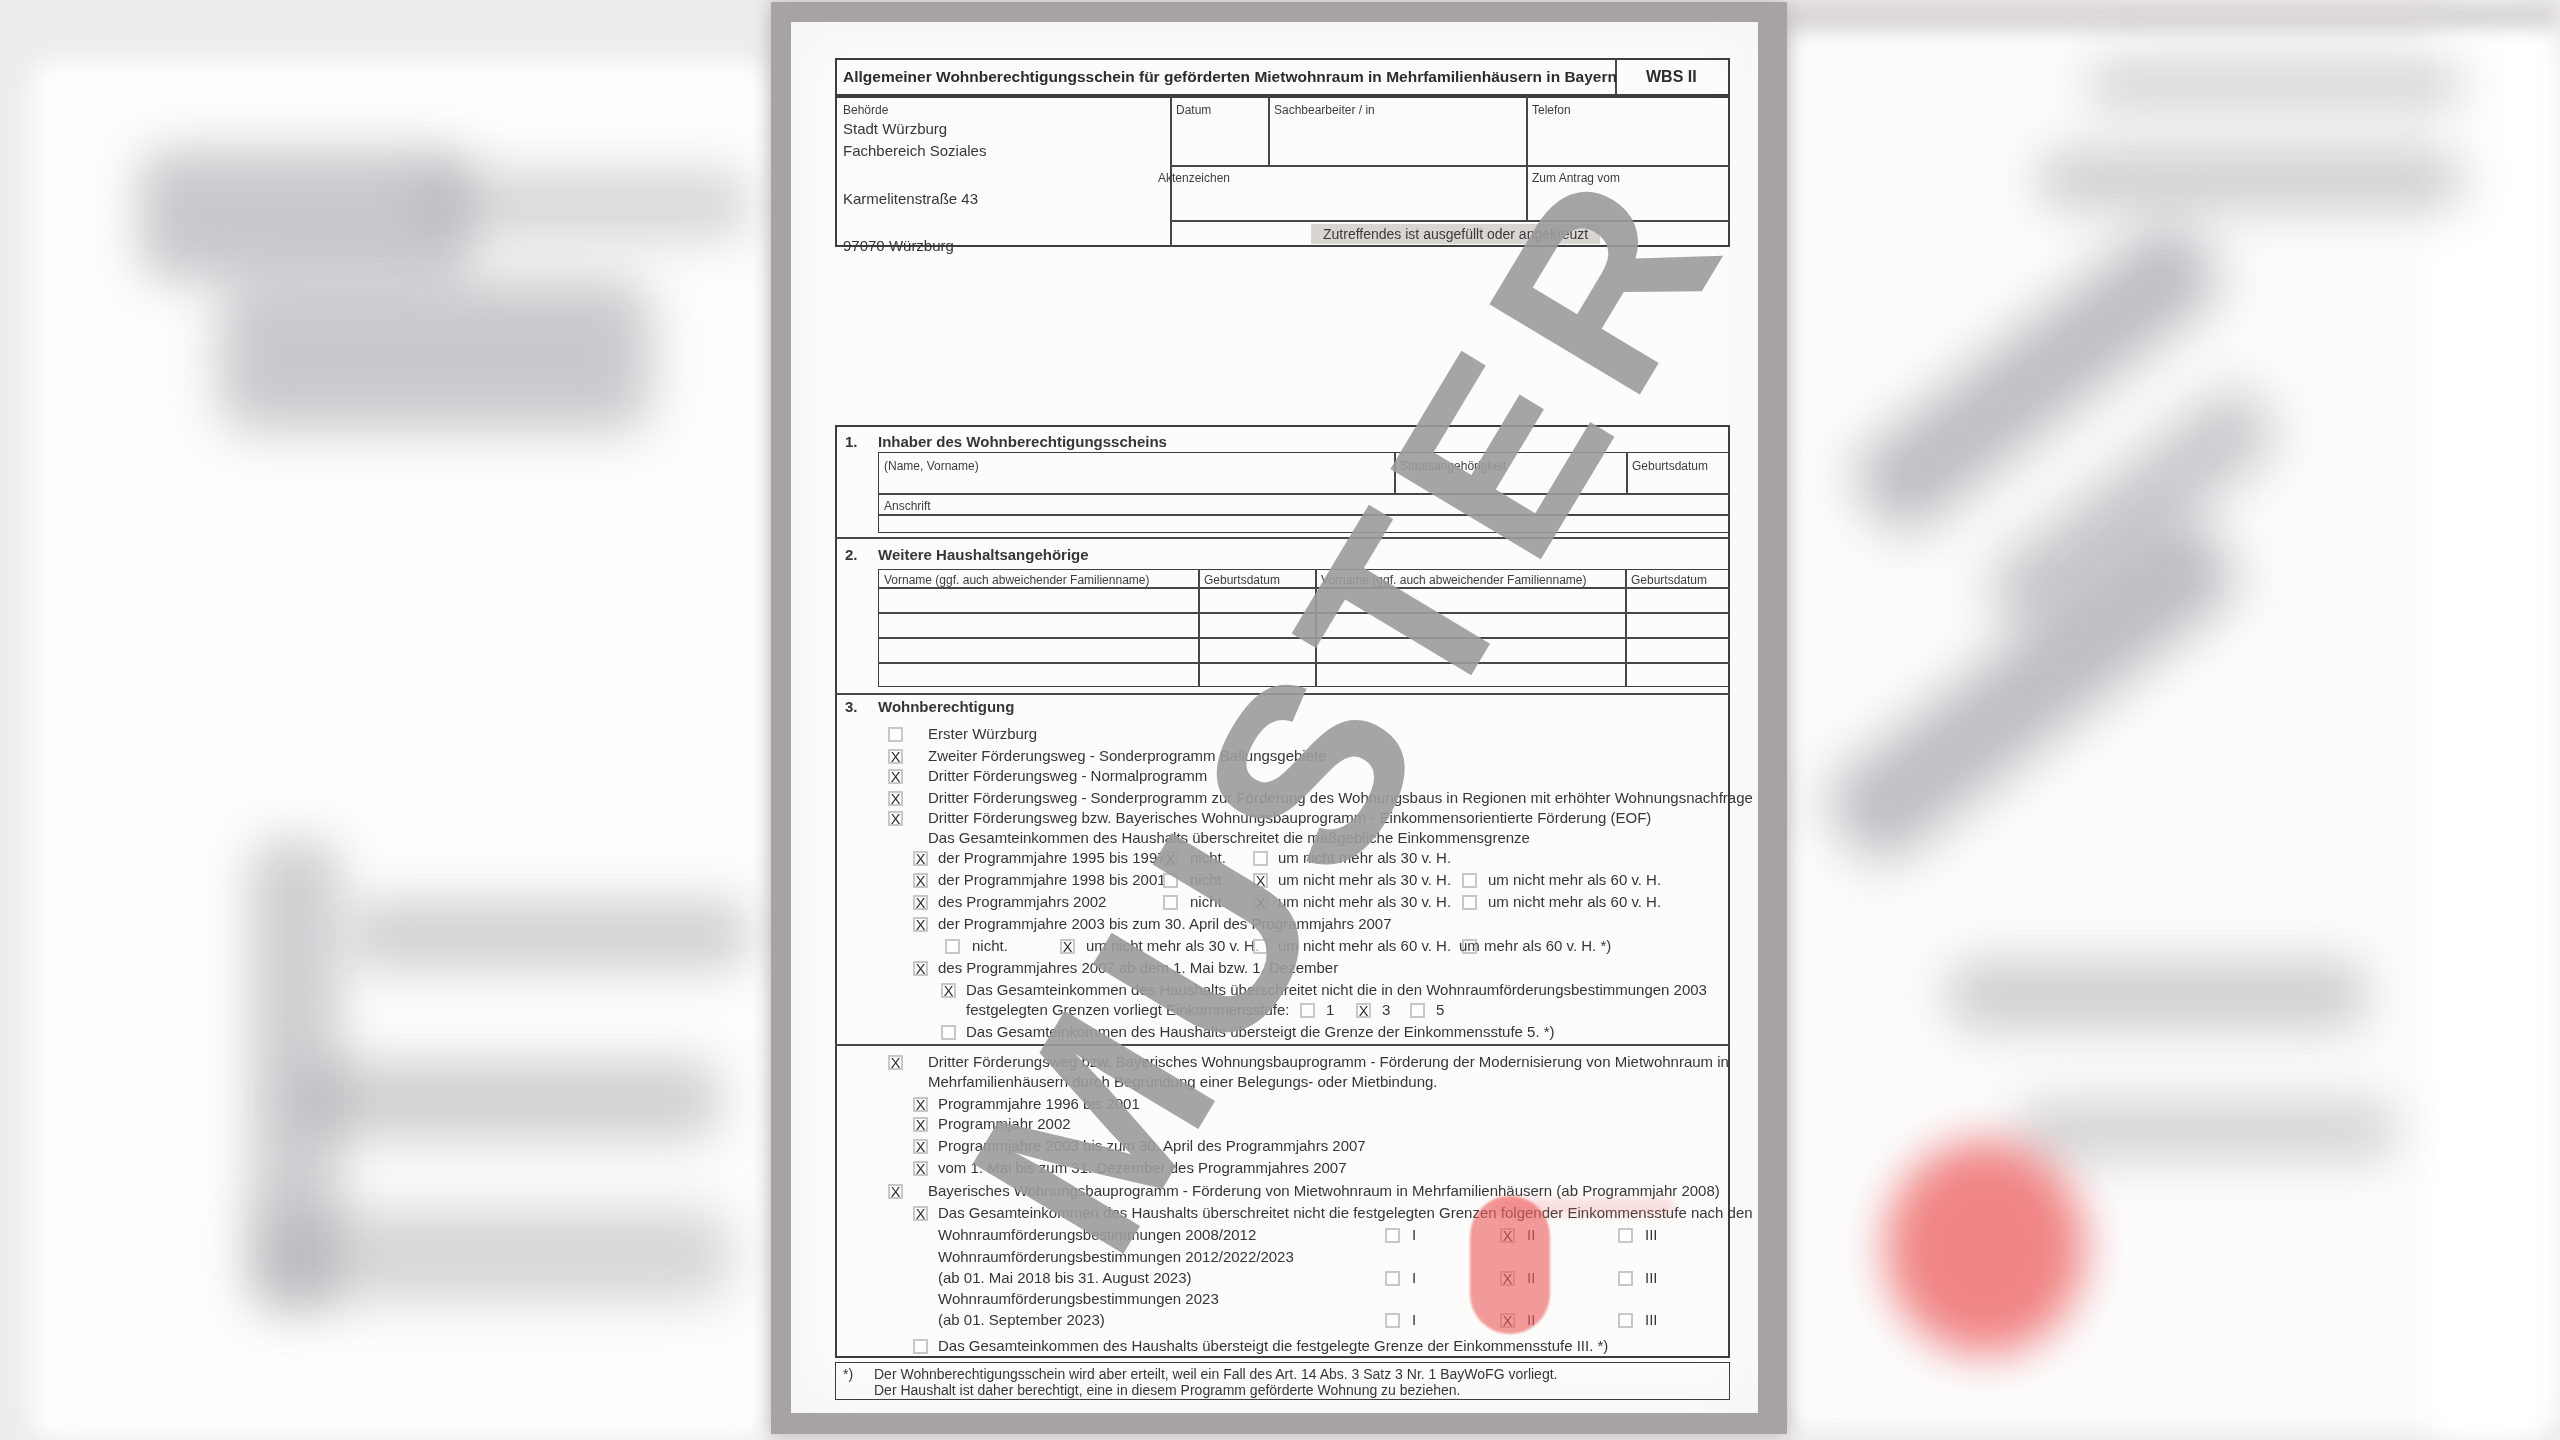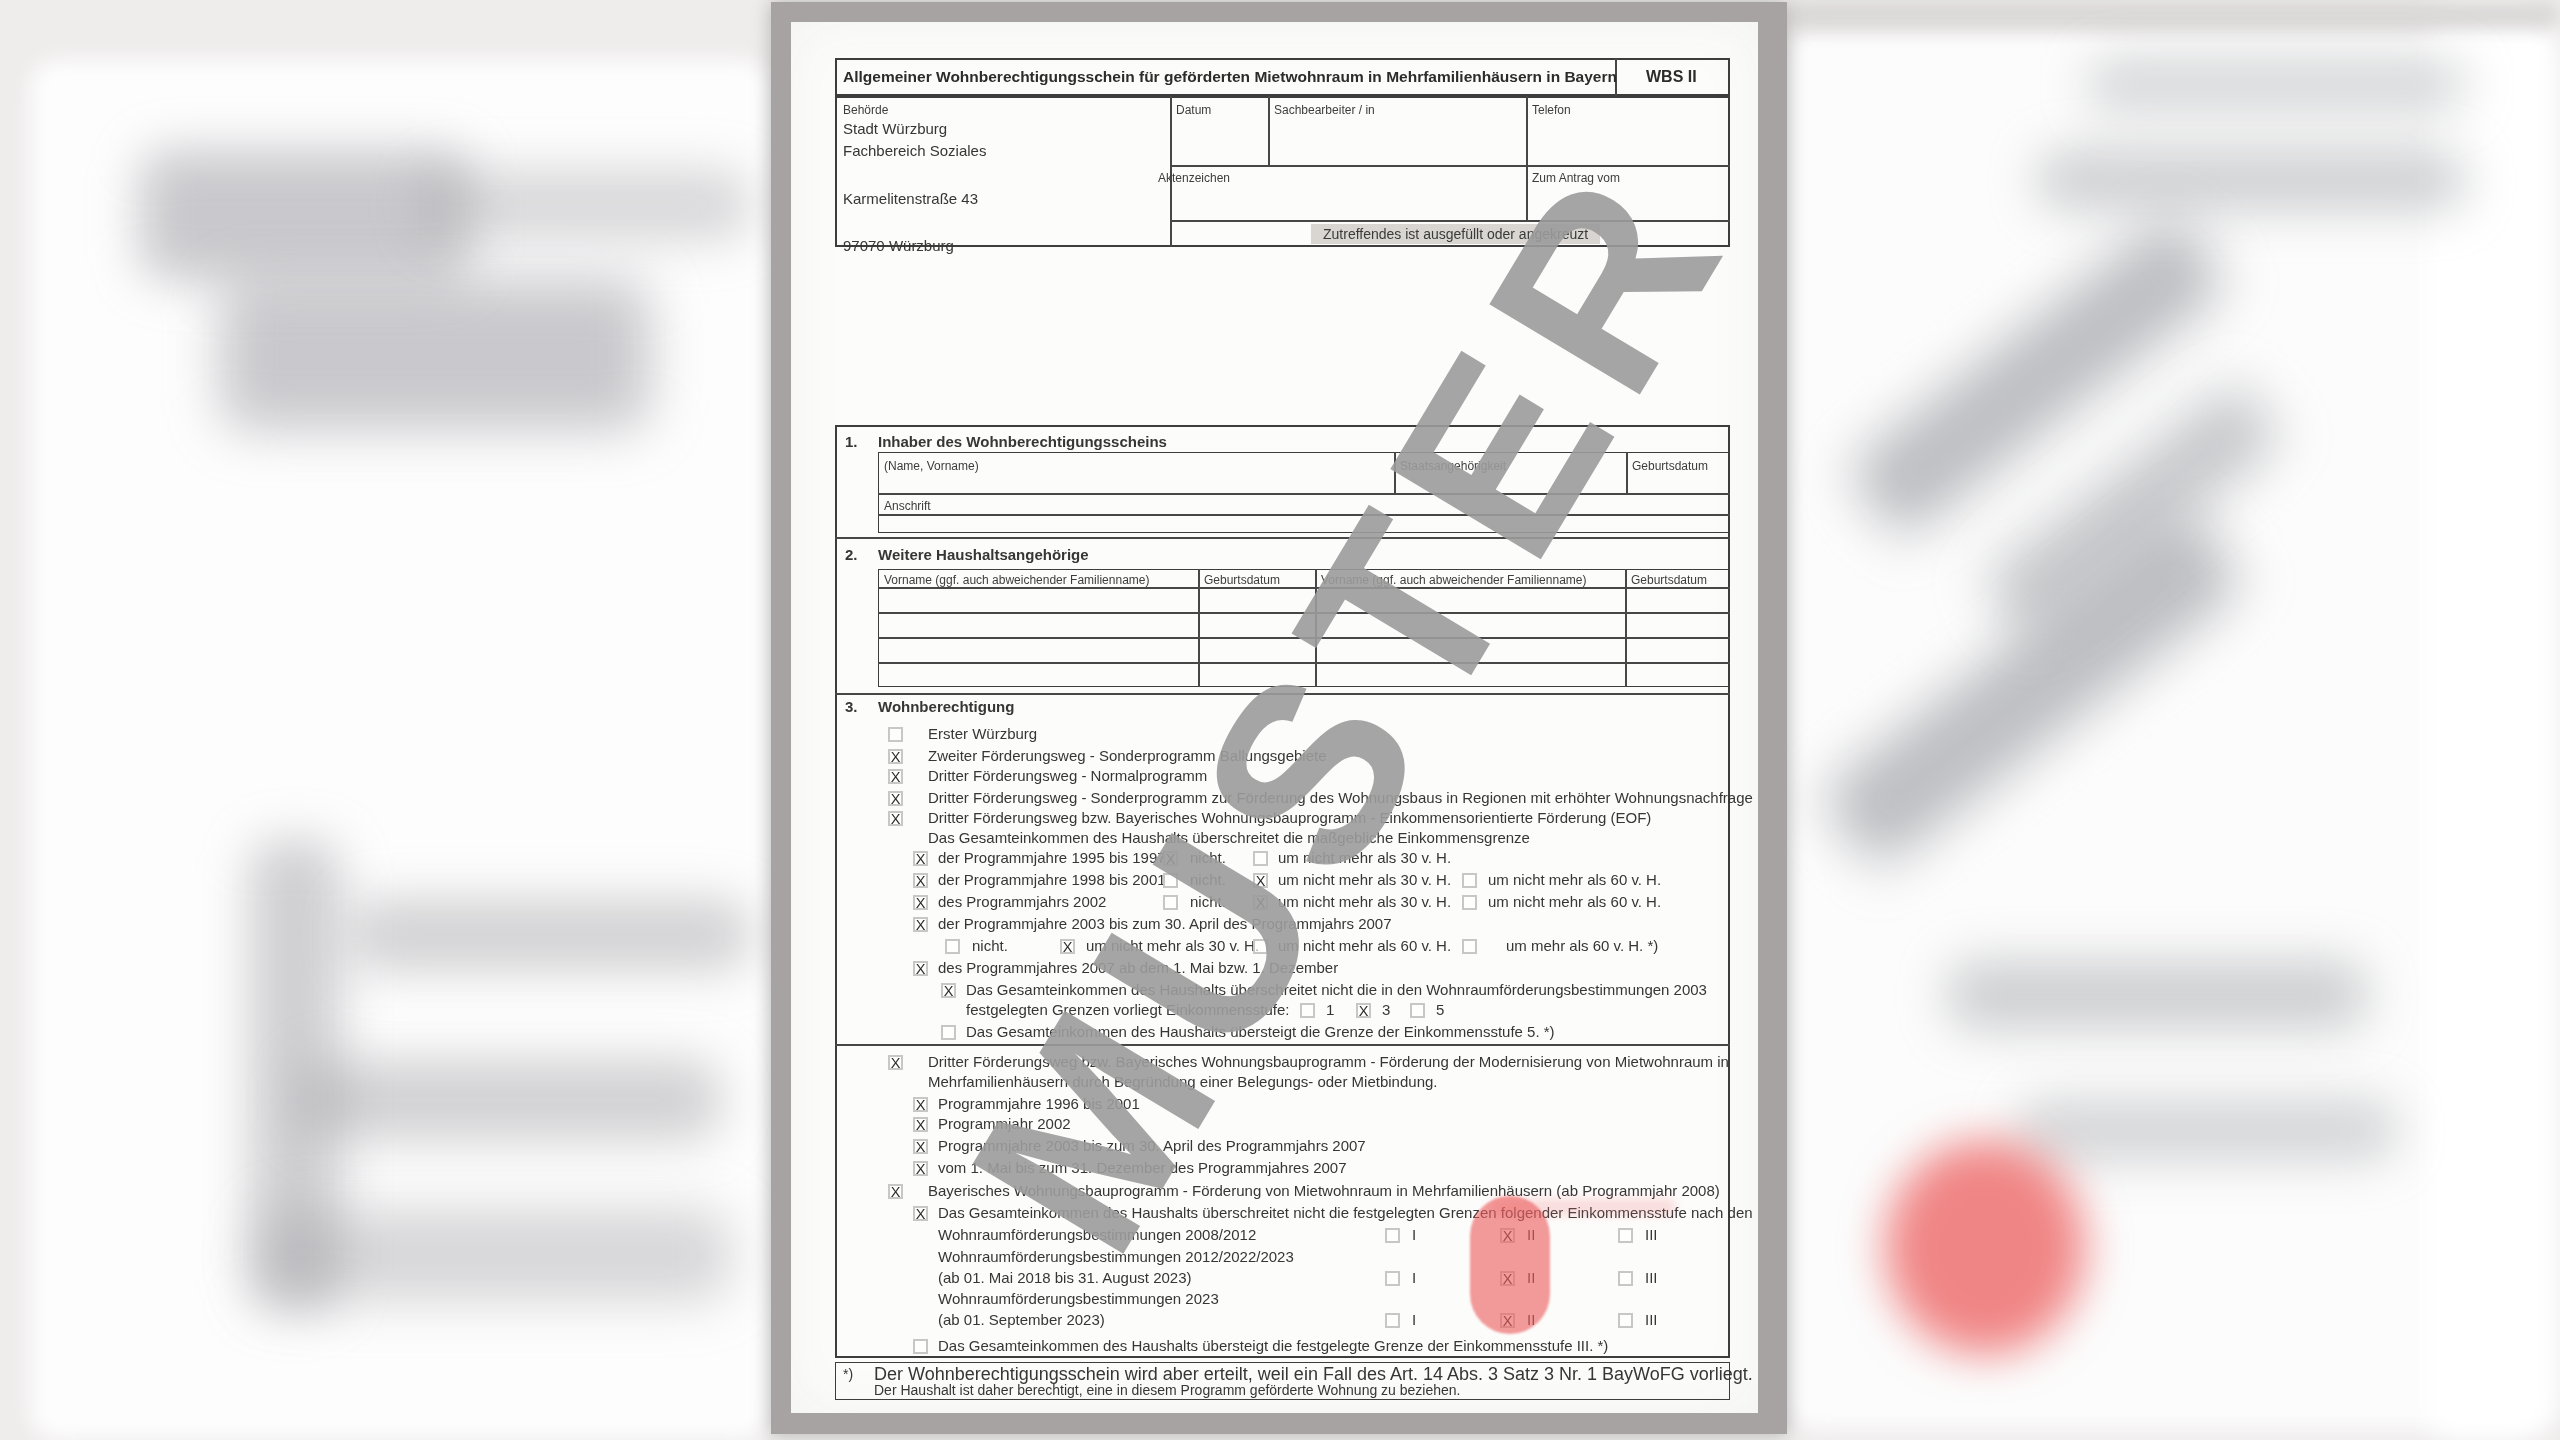--- a/index.html
+++ b/index.html
@@ -186,21 +186,21 @@
         <div class="t" style="left: 697px; top: 871px;">um nicht mehr als 60 v. H.</div>
         <div class="cb" style="left: 122px; top: 895px;">X</div>
         <div class="t" style="left: 147px; top: 893px;">der Programmjahre 2003 bis zum 30. April des Programmjahrs 2007</div>
         <div class="cb" style="left: 154px; top: 917px;"></div>
         <div class="t" style="left: 181px; top: 915px;">nicht.</div>
         <div class="cb" style="left: 269px; top: 917px;">X</div>
         <div class="t" style="left: 295px; top: 915px;">um nicht mehr als 30 v. H.</div>
         <div class="cb" style="left: 462px; top: 917px;"></div>
         <div class="t" style="left: 487px; top: 915px;">um nicht mehr als 60 v. H.</div>
         <div class="cb" style="left: 671px; top: 917px;"></div>
-        <div class="t" style="left: 715px; top: 915px;">um mehr als 60 v. H. *)</div>
+        <div class="t" style="left: 668px; top: 915px;">um mehr als 60 v. H. *)</div>
         <div class="cb" style="left: 122px; top: 939px;">X</div>
         <div class="t" style="left: 147px; top: 937px;">des Programmjahres 2007 ab dem 1. Mai bzw. 1. Dezember</div>
         <div class="cb" style="left: 150px; top: 961px;">X</div>
         <div class="t" style="left: 175px; top: 959px;">Das Gesamteinkommen des Haushalts überschreitet nicht die in den Wohnraumförderungsbestimmungen 2003</div>
         <div class="t" style="left: 175px; top: 979px;">festgelegten Grenzen vorliegt Einkommensstufe:</div>
         <div class="cb" style="left: 509px; top: 981px;"></div>
         <div class="t" style="left: 535px; top: 979px;">1</div>
         <div class="cb" style="left: 565px; top: 981px;">X</div>
         <div class="t" style="left: 591px; top: 979px;">3</div>
         <div class="cb" style="left: 619px; top: 981px;"></div>
@@ -246,20 +246,20 @@
         <div class="cb" style="left: 709px; top: 1291px;">X</div>
         <div class="t" style="left: 736px; top: 1289px;">II</div>
         <div class="cb" style="left: 827px; top: 1291px;"></div>
         <div class="t" style="left: 854px; top: 1289px;">III</div>
         <div class="cb" style="left: 122px; top: 1317px;"></div>
         <div class="t" style="left: 147px; top: 1315px;">Das Gesamteinkommen des Haushalts übersteigt die festgelegte Grenze der Einkommensstufe III. *)</div>
       </div>
 
     <div class="box" style="left:44px;top:1340px;width:895px;height:38px;border-width:1.5px;"></div>
     <div class="t" style="left:52px;top:1344px;font-size:14px;">*)</div>
-    <div class="t" style="left:83px;top:1344px;font-size:18px;">Der Wohnberechtigungsschein wird aber erteilt, weil ein Fall des Art. 14 Abs. 3 Satz 3 Nr. 1 BayWoFG vorliegt.</div>
+    <div class="t" style="left:83px;top:1344px;font-size:14px;">Der Wohnberechtigungsschein wird aber erteilt, weil ein Fall des Art. 14 Abs. 3 Satz 3 Nr. 1 BayWoFG vorliegt.</div>
     <div class="t" style="left:83px;top:1360px;font-size:14px;">Der Haushalt ist daher berechtigt, eine in diesem Programm geförderte Wohnung zu beziehen.</div>
 
     <div class="watermark">MUSTER</div>
     <div class="capsule-smear"></div>
     <div class="capsule"></div>
   </div>
 </div>
 
 </body></html>

